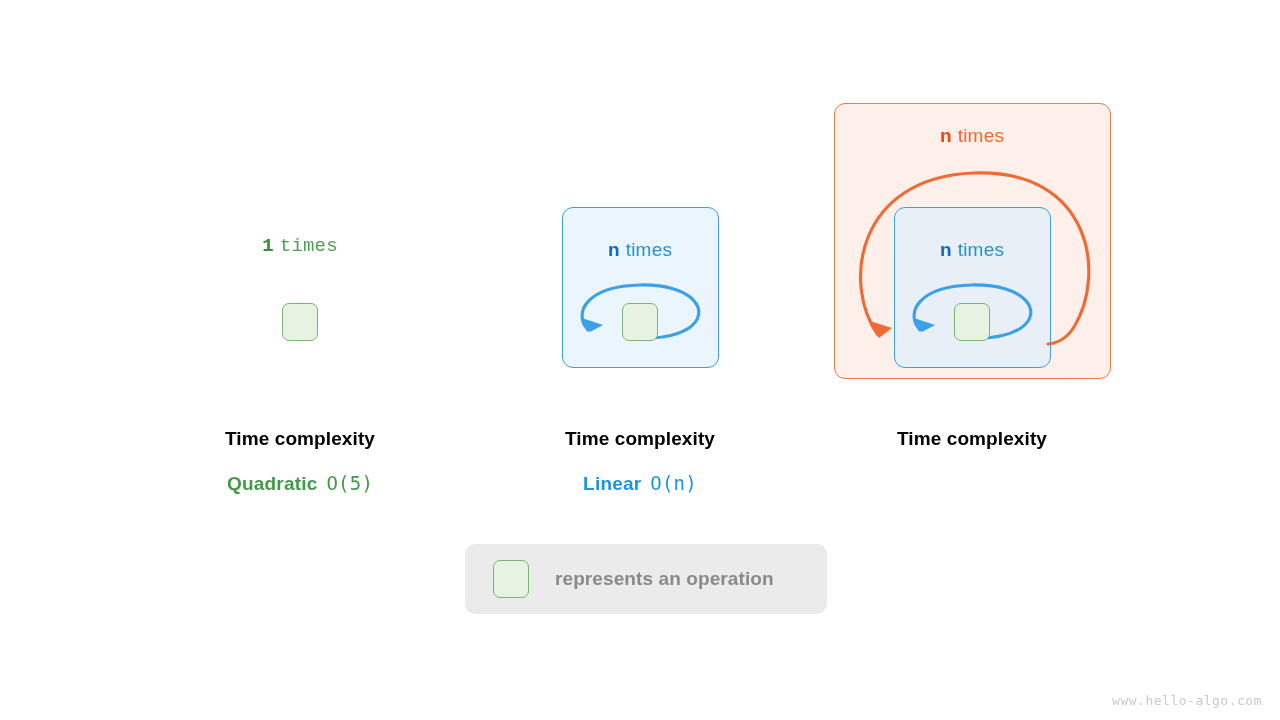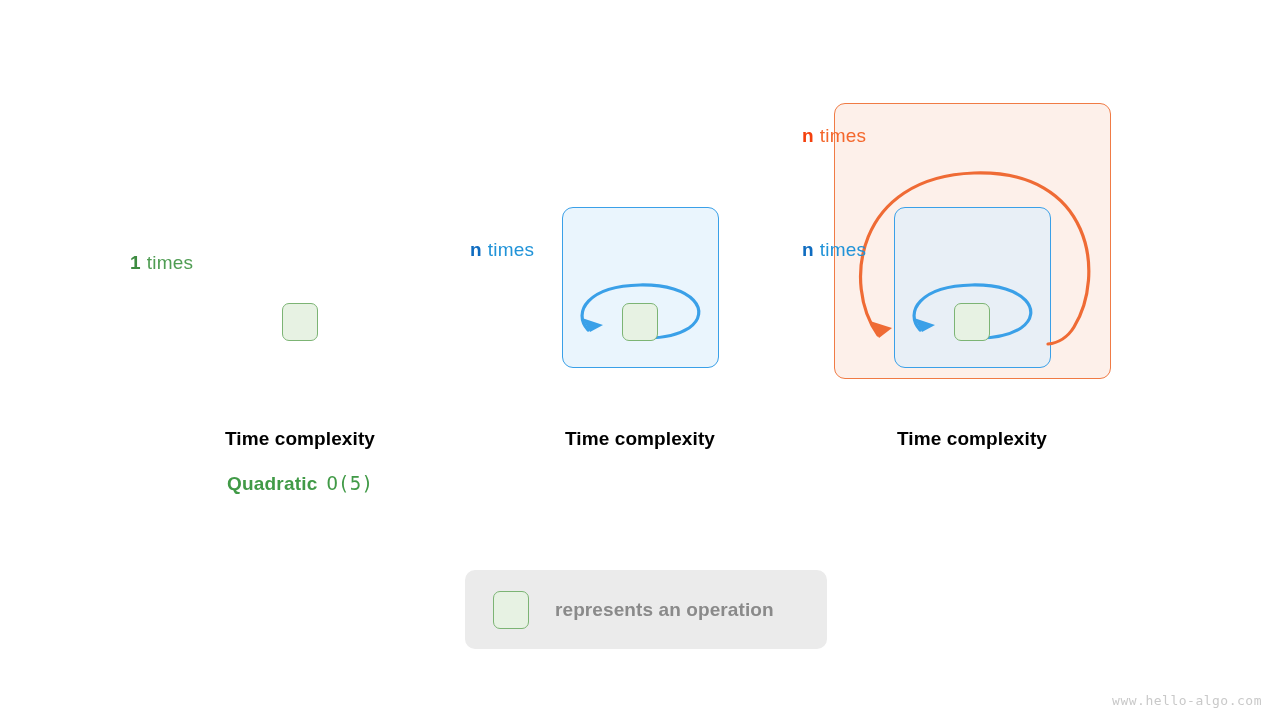--- a/index.html
+++ b/index.html
@@ -32,20 +32,21 @@
   .diagram-area {
     position: relative;
     height: 300px;
     width: 340px;
   }
 
   
   .times-label {
     position: absolute;
     width: 100%;
+    text-align: center;
     font-size: 19px;
     letter-spacing: .2px;
     white-space: nowrap;
   }
   .times-label .cnt {
     font-weight: bold;
     font-size: 19px;
   }
   .times-label .word {
     font-weight: normal;
@@ -125,23 +126,23 @@
     font-weight: bold;
   }
   .val-green  { color: #419a47; }
   .val-blue   { color: #1b95e0; }
   .val-orange { color: #f4501b; }
 
   
   .legend {
     position: absolute;
     left: 465px;
-    top: 570px;
+    top: 544px;
     width: 362px;
-    height: 79px;
+    height: 70px;
     background: #ebebeb;
     border-radius: 10px;
     display: flex;
     align-items: center;
     box-sizing: border-box;
     padding-left: 28px;
   }
   .legend .op-square {
     position: static;
     flex: 0 0 auto;
@@ -166,21 +167,21 @@
   }
 </style>
 </head>
 <body>
 
 <div class="stage">
 
   <div class="column col-constant" style="top:100px;">
     <div class="diagram-area">
 
-      <div class="times-label green-text" style="top:152px;">
+      <div class="times-label green-text" style="top:135px;font-family:Liberation Mono, monospace;">
         <span class="cnt">1</span><span class="word">times</span>
       </div>
 
       <div class="op-square" style="left:152px; top:203px;"></div>
 
     </div>
   </div>
 
   <div class="caption col-constant" style="top:428px;">
     <div class="caption-title">Time complexity</div>
@@ -203,20 +204,23 @@
         <path d="M 30 50 L 38 64 L 51 57 Z" fill="#3aa0e8"></path>
       </svg>
 
       <div class="op-square" style="left:152px; top:203px;"></div>
 
     </div>
   </div>
 
   <div class="caption col-linear" style="top:428px;">
     <div class="caption-title">Time complexity</div>
+    <div class="caption-value val-blue">
+      <span class="name">Linear</span><span class="bigo">O(n)</span>
+    </div>
   </div>
 
   <div class="column col-quadratic" style="top:100px;">
     <div class="diagram-area">
 
       <div class="loop-box orange-box" style="left:32px; top:3px; width:277px; height:276px;"></div>
 
       <div class="times-label orange-text" style="top:25px;">
         <span class="cnt">n</span><span class="word">times</span>
       </div>

